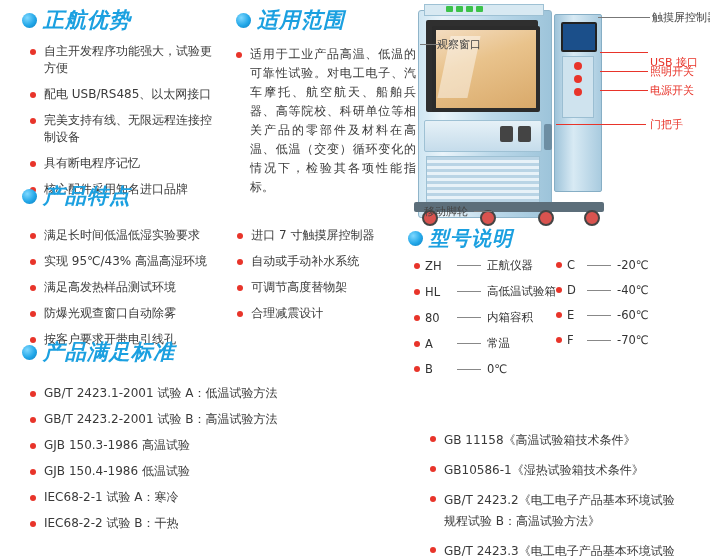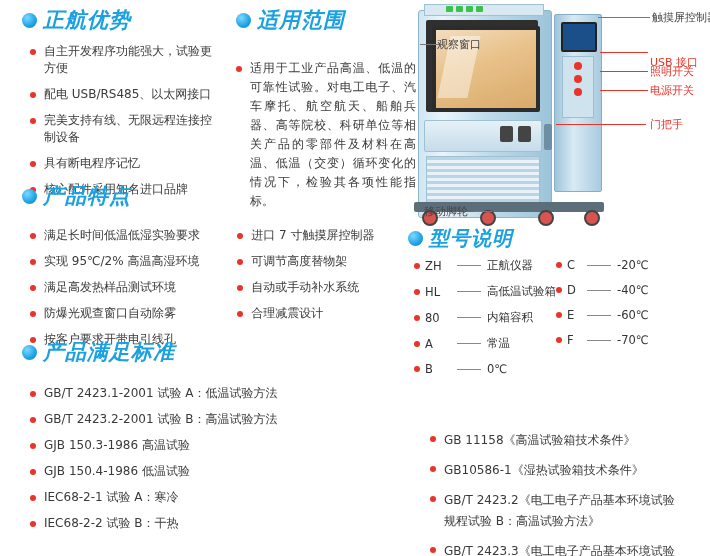--- a/index.html
+++ b/index.html
@@ -36,21 +36,21 @@
     content:"";position:absolute;left:0;top:6px;
     width:6px;height:6px;border-radius:50%;background:#e8342a;
   }
 
   
   #b-adv{position:absolute;left:22px;top:10px;width:200px;}
   #b-adv ul{margin-top:12px;}
 
   #b-scope{position:absolute;left:236px;top:10px;width:180px;}
   .scope-item{
-    position:relative;padding-left:14px;margin-top:28px;
+    position:relative;padding-left:14px;margin-top:14px;
     font-size:12px;line-height:19px;color:#3a3a3a;text-align:justify;
   }
   .scope-item:before{
     content:"";position:absolute;left:0;top:7px;
     width:6px;height:6px;border-radius:50%;background:#e8342a;
   }
 
   
   #b-feat{position:absolute;left:22px;top:186px;width:400px;}
   .feat-cols{display:flex;margin-top:12px;}
@@ -157,31 +157,31 @@
 
   <div id="b-feat">
     <div class="hd">
       <span class="dot"></span>
       <span class="txt">产品特点</span>
     </div>
     <div class="feat-cols">
       <div class="col">
         <ul class="bl">
           <li>满足长时间低温低湿实验要求</li>
-          <li>实现 95℃/2% 高温高湿环境</li>
+          <li>实现 95℃/43% 高温高湿环境</li>
           <li>满足高发热样品测试环境</li>
           <li>防爆光观查窗口自动除雾</li>
           <li>按客户要求开带电引线孔</li>
         </ul>
       </div>
       <div class="col">
         <ul class="bl">
           <li>进口 7 寸触摸屏控制器</li>
+          <li>自动或手动补水系统</li>
           <li>可调节高度替物架</li>
-          <li>自动或手动补水系统</li>
           <li>合理减震设计</li>
         </ul>
       </div>
     </div>
   </div>
 
   <div id="b-std">
     <div class="hd">
       <span class="dot"></span>
       <span class="txt">产品满足标准</span>

